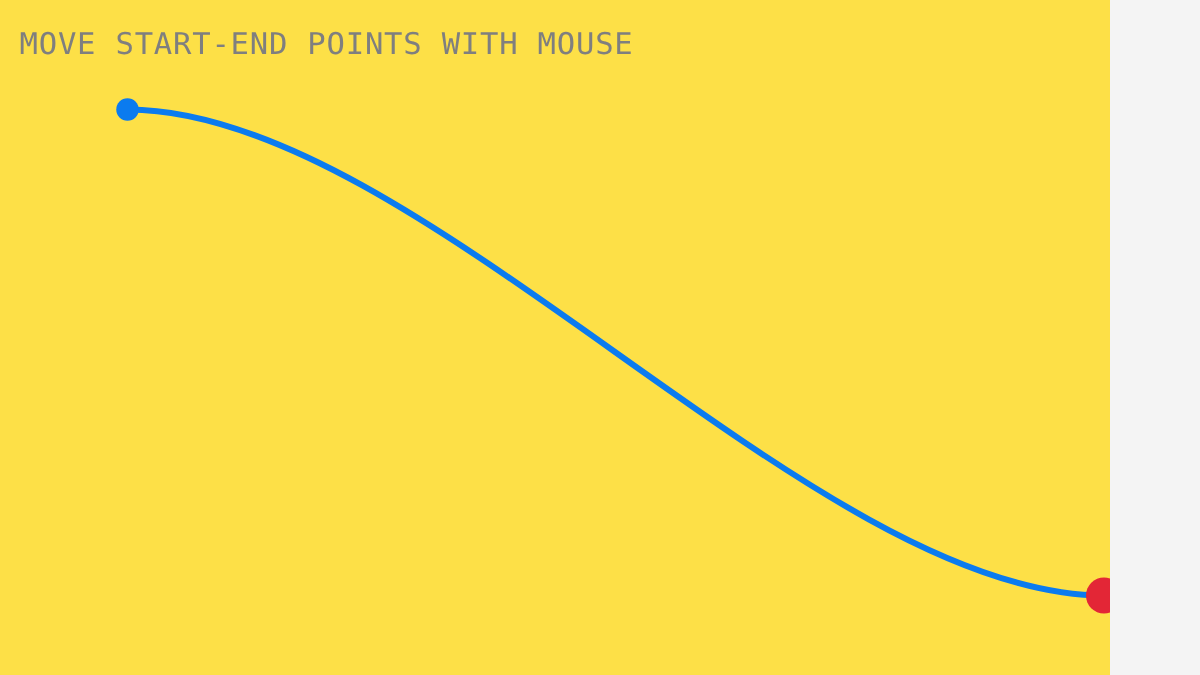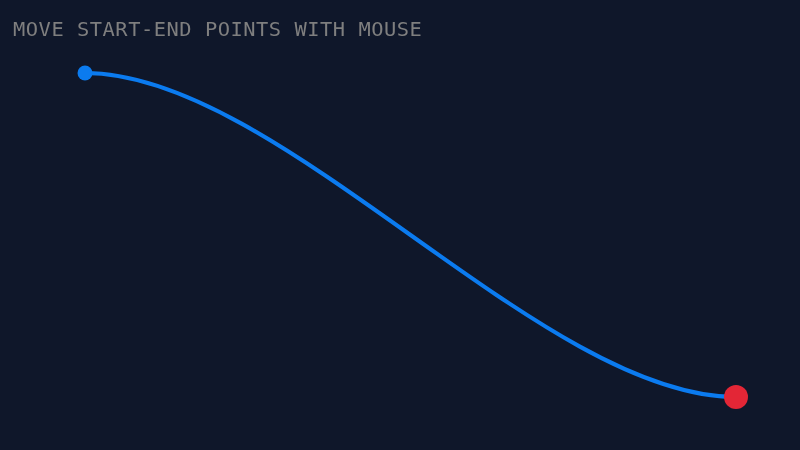--- a/index.html
+++ b/index.html
@@ -49,21 +49,21 @@
     fill: none;
     stroke-linecap: round;
   }
   .handle {
     cursor: pointer;
   }
 </style>
 </head>
 <body style="background: rgb(244, 244, 244);">
 
-<div id="app" style="width: 800px; height: 450px; background: #0f172a;">
+<div id="app" style="width: 740px; height: 450px; background: #fde047;">
 
   <h1 id="title" style="color: rgb(127, 127, 127);">MOVE START-END POINTS WITH MOUSE</h1>
 
   <svg id="stage" viewBox="0 0 800 450" xmlns="http://www.w3.org/2000/svg">
 
     <path class="curve-path" d="M 85 73 C 280 73 541 397 736 397" stroke="#0b7bef" stroke-width="4"></path>
 
     <circle class="handle" cx="85" cy="73" r="7.5" fill="#0b7bef"></circle>
 
     <circle class="handle" cx="736" cy="397" r="12" fill="#e32636"></circle>

